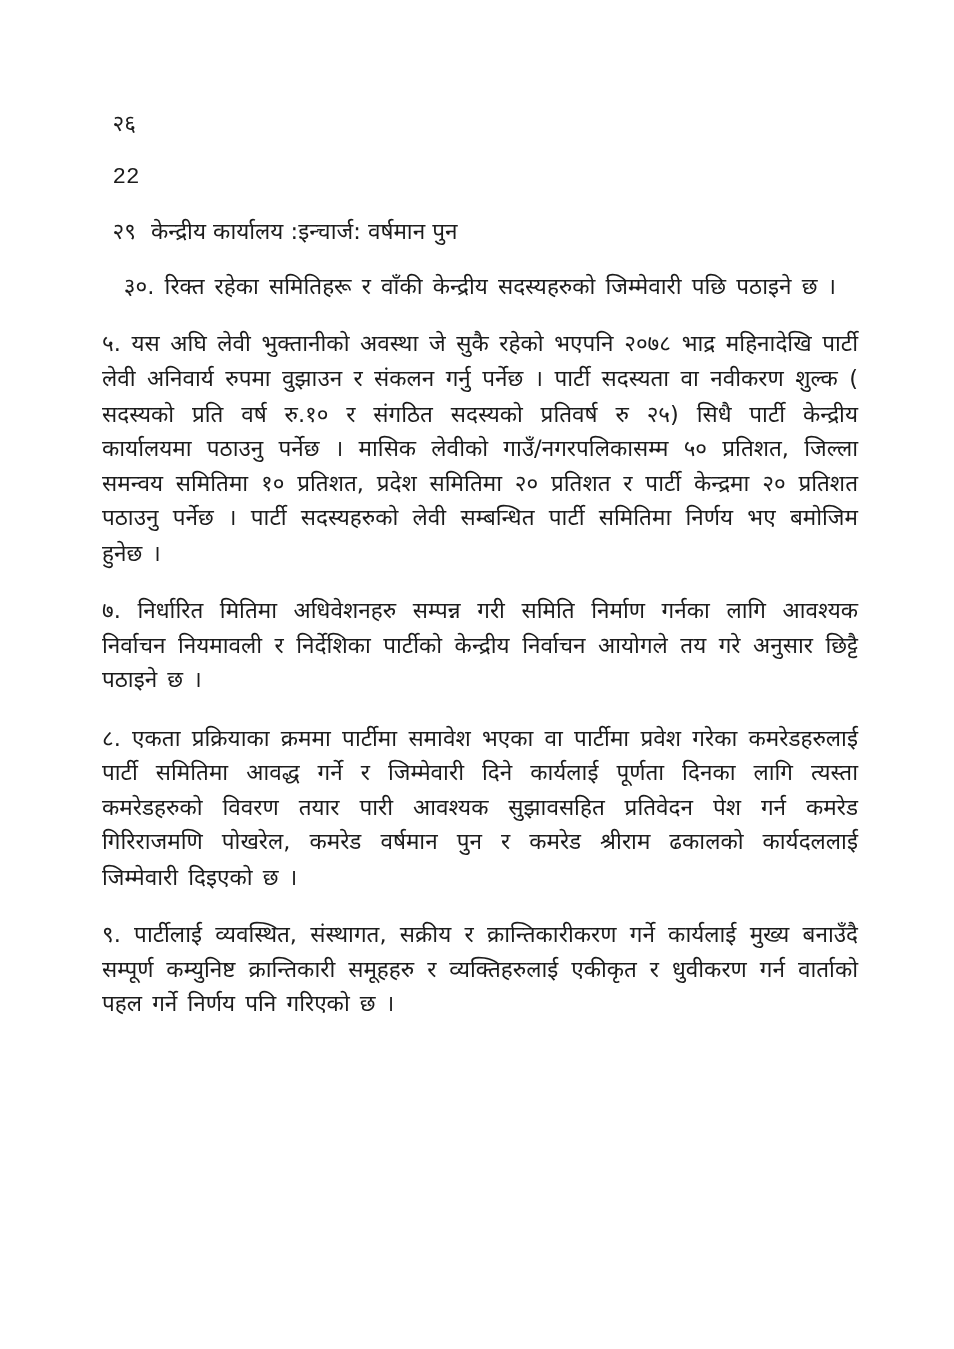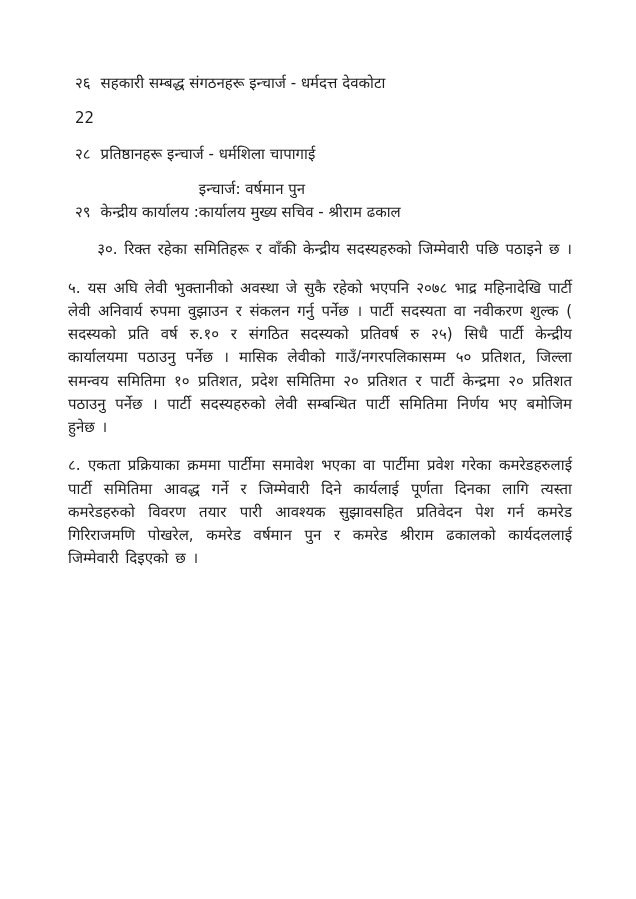--- a/index.html
+++ b/index.html
@@ -23,62 +23,59 @@
   }
   .incharge-list .list-item {
     display: flex;
     padding-left: 7px;
     margin-bottom: 12px;
     white-space: nowrap;
   }
   .incharge-list .num {
     flex: 0 0 auto;
     margin-right: 10px;
+    font-family: Liberation Mono, monospace;
   }
   .item-29 {
     display: flex;
     padding-left: 7px;
     margin-bottom: 14px;
     align-items: flex-end;
   }
   .item-29 .num { margin-right: 10px; }
   .item-29 .label { white-space: nowrap; }
-  .item-29 .office-lines { display: flex; flex-direction: column; }
+  .item-29 .office-lines { display: flex; flex-direction: row; }
   .para {
     margin: 0 0 15px 0;
     text-align: justify;
     word-spacing: 2px;
   }
-  .para.short { text-align: right; }
+  .para.short { text-align: center; }
 </style>
 </head>
 <body>
 
 <div class="page">
 
   <div class="incharge-list">
     <div class="list-item">
       <span class="num">२६</span>
-      <span class="txt">सहकारी सम्बद्ध संगठनहरू इन्चार्ज - धर्मदत्त देवकोटा</span>
     </div>
     <div class="list-item">
       <span class="num">22</span>
-    </div>
-    <div class="list-item">
-      <span class="num">२८</span>
-      <span class="txt">प्रतिष्ठानहरू इन्चार्ज - धर्मशिला चापागाई</span>
     </div>
   </div>
 
   <div class="item-29">
     <span class="num">२९</span>
     <span class="label">केन्द्रीय कार्यालय :</span>
     <span class="office-lines">
       <span>इन्चार्ज: वर्षमान पुन</span>
-      <span>कार्यालय मुख्य सचिव - श्रीराम ढकाल</span>
     </span>
   </div>
 
   <p class="para short">३०. रिक्त रहेका समितिहरू र वाँकी केन्द्रीय सदस्यहरुको जिम्मेवारी पछि पठाइने छ ।</p>
   <p class="para">५. यस अघि लेवी भुक्तानीको अवस्था जे सुकै रहेको भएपनि २०७८ भाद्र महिनादेखि पार्टी लेवी अनिवार्य रुपमा वुझाउन र संकलन गर्नु पर्नेछ । पार्टी सदस्यता वा नवीकरण शुल्क ( सदस्यको प्रति वर्ष रु.१० र संगठित सदस्यको प्रतिवर्ष रु २५) सिधै पार्टी केन्द्रीय कार्यालयमा पठाउनु पर्नेछ । मासिक लेवीको गाउँ/नगरपलिकासम्म ५० प्रतिशत, जिल्ला समन्वय समितिमा १० प्रतिशत, प्रदेश समितिमा २० प्रतिशत र पार्टी केन्द्रमा २० प्रतिशत पठाउनु पर्नेछ । पार्टी सदस्यहरुको लेवी सम्बन्धित पार्टी समितिमा निर्णय भए बमोजिम हुनेछ ।</p>
+  <p class="para">७. निर्धारित मितिमा अधिवेशनहरु सम्पन्न गरी समिति निर्माण गर्नका लागि आवश्यक निर्वाचन नियमावली र निर्देशिका पार्टीको केन्द्रीय निर्वाचन आयोगले तय गरे अनुसार छिट्टै पठाइने छ ।</p>
   <p class="para">८. एकता प्रक्रियाका क्रममा पार्टीमा समावेश भएका वा पार्टीमा प्रवेश गरेका कमरेडहरुलाई पार्टी समितिमा आवद्ध गर्ने र जिम्मेवारी दिने कार्यलाई पूर्णता दिनका लागि त्यस्ता कमरेडहरुको विवरण तयार पारी आवश्यक सुझावसहित प्रतिवेदन पेश गर्न कमरेड गिरिराजमणि पोखरेल, कमरेड वर्षमान पुन र कमरेड श्रीराम ढकालको कार्यदललाई जिम्मेवारी दिइएको छ ।</p>
+  <p class="para">९. पार्टीलाई व्यवस्थित, संस्थागत, सक्रीय र क्रान्तिकारीकरण गर्ने कार्यलाई मुख्य बनाउँदै सम्पूर्ण कम्युनिष्ट क्रान्तिकारी समूहहरु र व्यक्तिहरुलाई एकीकृत र धुवीकरण गर्न वार्ताको पहल गर्ने निर्णय पनि गरिएको छ ।</p>
 
 </div>
 
 </body></html>

